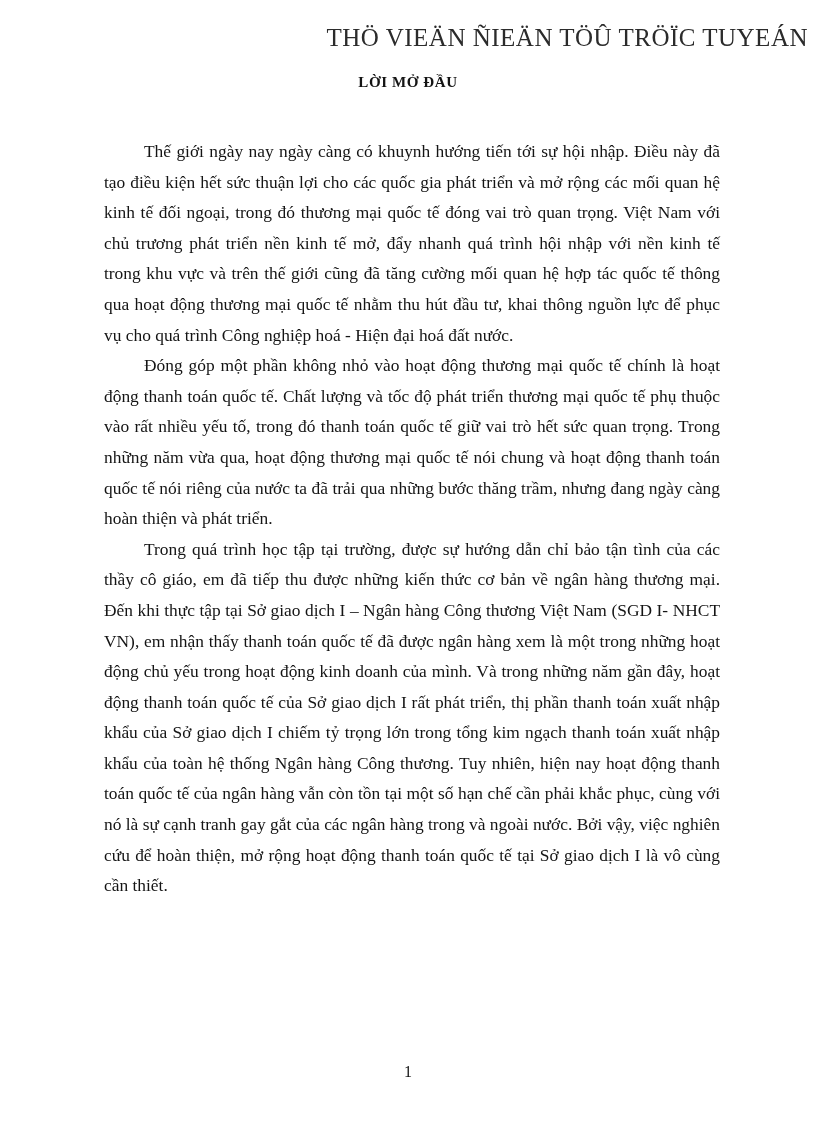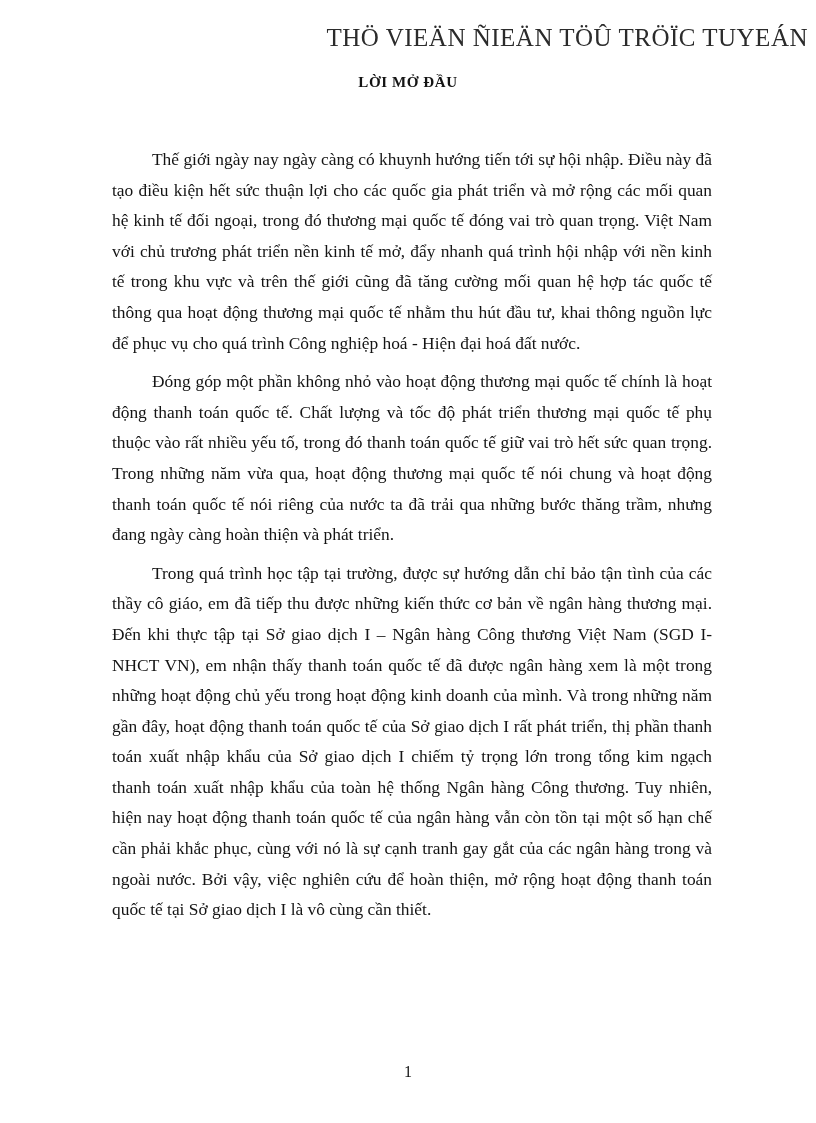--- a/index.html
+++ b/index.html
@@ -47,21 +47,21 @@
     position: absolute;
     top: 136px;
     left: 104px;
     width: 616px;
     font-size: 17.4px;
     line-height: 30.6px;
     text-align: justify;
     text-justify: inter-word;
   }
   .body-text p {
-    margin: 8px;
+    margin: 0;
     text-indent: 40px;
   }
   .page-number {
     position: absolute;
     bottom: 42px;
     left: 0;
     right: 0;
     text-align: center;
     font-size: 16px;
   }

